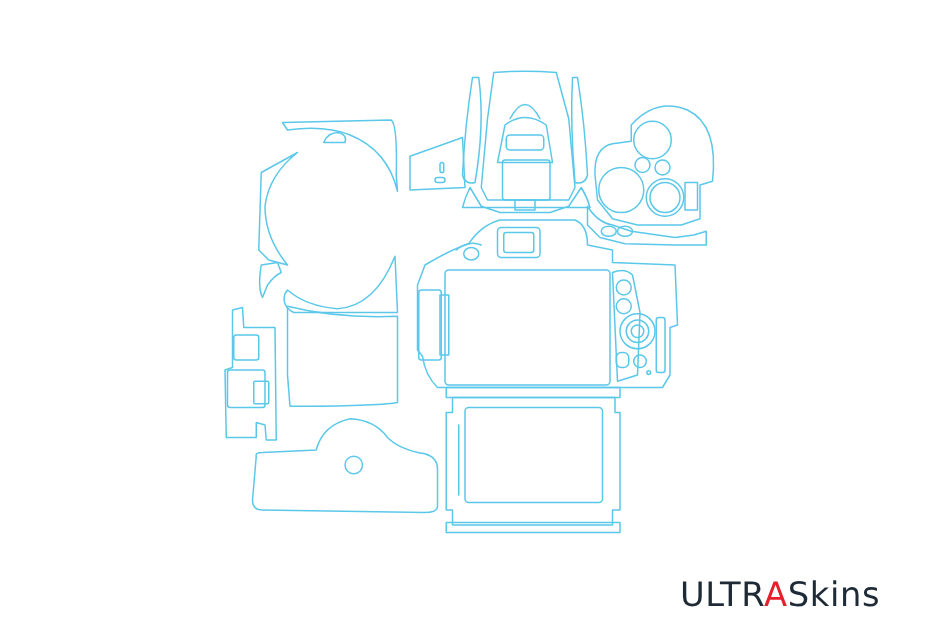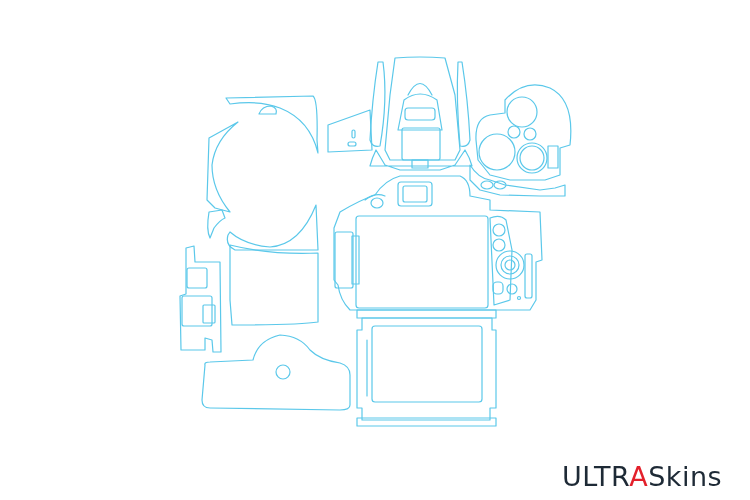--- a/index.html
+++ b/index.html
@@ -1,19 +1,19 @@
 <!DOCTYPE html>
 <html><head>
 <meta charset="utf-8">
 <style>
   html, body { margin: 0; padding: 0; background: #ffffff; }
   body { width: 750px; height: 500px; position: relative; overflow: hidden; font-family: "DejaVu Sans", sans-serif; }
   #diagram { position: absolute; left: 0; top: 0; width: 750px; height: 500px; }
   #diagram * { fill: none; stroke: #5bc8ea; stroke-width: 1.2; stroke-linejoin: round; stroke-linecap: round; }
-  .logo { position: absolute; left: 562px; top: 463px; font-family: "DejaVu Sans", sans-serif; font-size: 27px; letter-spacing: 0.5px; color: #1e2a36; white-space: nowrap; line-height: 1; }
+  .logo { position: absolute; left: 544px; top: 463px; font-family: "DejaVu Sans", sans-serif; font-size: 27px; letter-spacing: 0.5px; color: #1e2a36; white-space: nowrap; line-height: 1; }
   .logo .accent { color: #e3202b; }
 </style>
 </head>
 <body>
 
 <svg id="diagram" viewBox="0 0 750 500" xmlns="http://www.w3.org/2000/svg">
 
   <g>
     <path d="M395 58 Q420 56 445 58 L455 95 L460 150 L455 160 L390 160 L385 150 L390 95 Z"></path>
     <path d="M408 95 Q420 72 432 95"></path>

